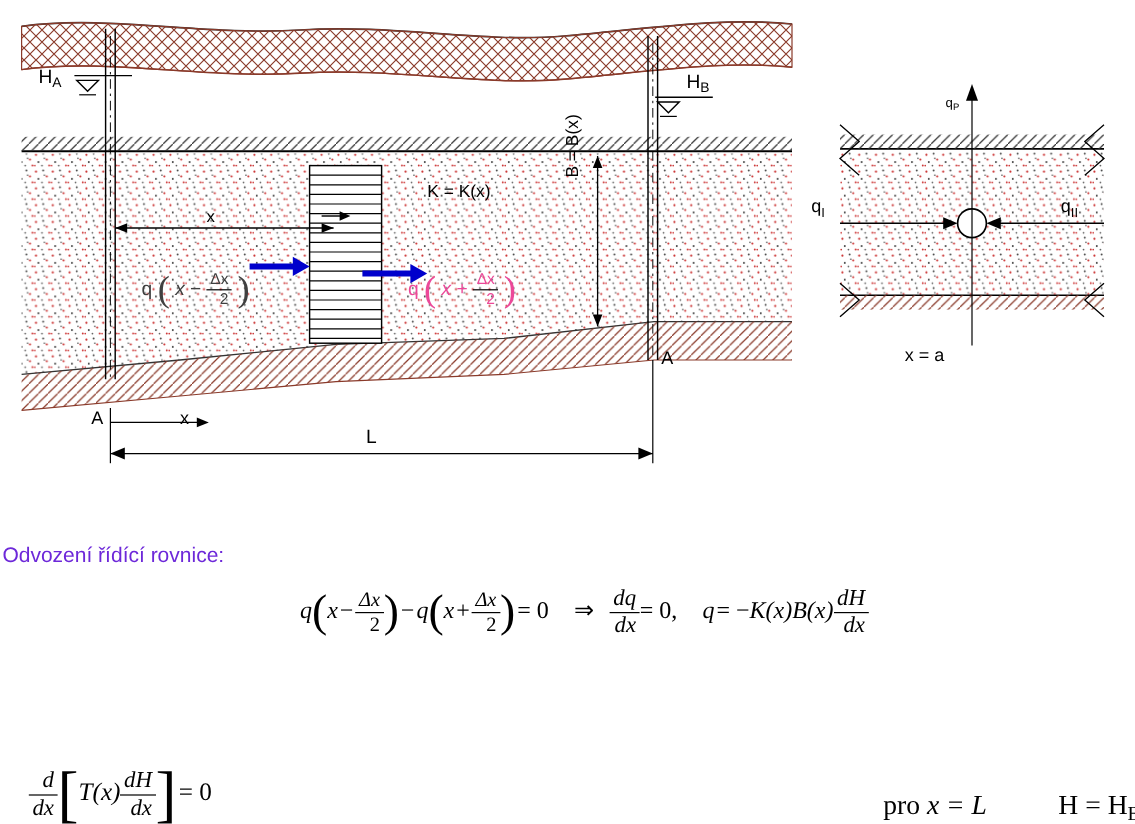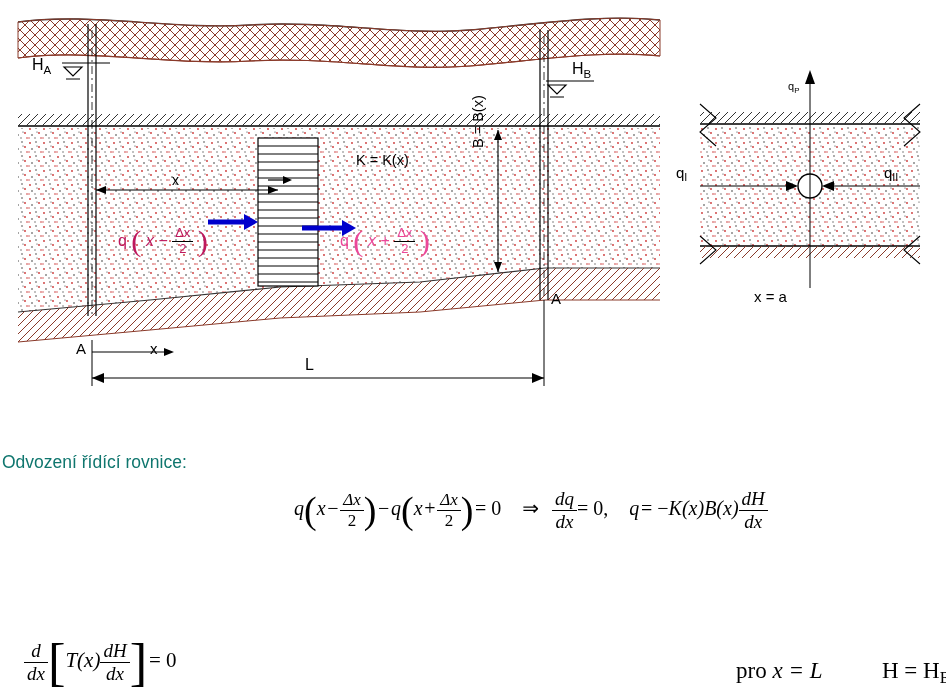--- a/index.html
+++ b/index.html
@@ -24,34 +24,34 @@
   }
   #text-area {
     position: absolute;
     left: 0;
     top: 400px;
     width: 946px;
     height: 287px;
   }
   .para {
     font-size: 17.5px;
-    color: #0f766e;
+    color: #6d28d9;
     white-space: nowrap;
   }
   .eq {
     font-family: "Liberation Serif", serif;
     white-space: nowrap;
   }
   .ital {
     font-style: italic;
   }
   .frac {
     display: inline-block;
     vertical-align: middle;
-    text-align: center;
+    text-align: right;
     line-height: 1.15;
   }
   .frac .num {
     display: block;
     border-bottom: 1px solid #000;
     padding: 0 3px;
   }
   .frac .den {
     display: block;
     padding: 0 3px;
@@ -212,21 +212,21 @@
     <span>H</span><span class="sub">A</span>
   </div>
   <div class="abs" style="left:572px; top:60px; font-size:16px;">
     <span>H</span><span class="sub">B</span>
   </div>
   <div class="abs" style="left:356px; top:152px; font-size:14.5px;">K  =  K(x)</div>
   <div class="abs" style="left:470px; top:148px; font-size:14.5px; transform:rotate(-90deg); transform-origin:left top; white-space:nowrap;">B  =  B(x)</div>
   <div class="abs" style="left:172px; top:172px; font-size:14px;">x</div>
 
   
-  <div class="abs" style="left:118px; top:224px; font-size:16px; color:#be185d;">
+  <div class="abs" style="left:118px; top:224px; font-size:16px; color:#404040;">
     <span>q</span>
     <span class="bigparen">(</span>
     <span class="ital">x</span>
     <span>−</span>
     <span class="frac" style="font-size:13px;">
       <span class="num">Δx</span>
       <span class="den">2</span>
     </span>
     <span class="bigparen">)</span>
   </div>
@@ -259,21 +259,21 @@
   <div class="abs" style="left:884px; top:164px; font-size:15px;text-align:right;">
     <span>q</span><span class="sub">II</span>
   </div>
   <div class="abs" style="left:754px; top:288px; font-size:15px;">x  =  a</div>
 </div>
 
 <div id="text-area">
 
   <div class="abs para" style="left:2px; top:52px;">Odvození řídící rovnice:</div>
 
-  <div class="abs eq" style="left:250px; top:88px; font-size:20px;margin-left:44px;">
+  <div class="abs eq" style="left:250px; top:88px; font-size:20px;">
     <span class="ital">q</span><span class="bigparen">(</span><span class="ital">x</span> <span>−</span> <span class="frac" style="font-size:17px;"><span class="num ital">Δx</span><span class="den">2</span></span><span class="bigparen">)</span><span> − </span><span class="ital">q</span><span class="bigparen">(</span><span class="ital">x</span> <span>+</span> <span class="frac" style="font-size:17px;"><span class="num ital">Δx</span><span class="den">2</span></span><span class="bigparen">)</span> <span>= 0</span>
     <span style="display:inline-block; width:16px;"></span><span>⇒</span>
     <span style="display:inline-block; width:8px;"></span><span class="frac" style="font-size:19px;"><span class="num ital">dq</span><span class="den ital">dx</span></span><span>= 0,</span>
     <span style="display:inline-block; width:16px;"></span><span class="ital">q</span> <span>= −</span><span class="ital">K(x)</span><span class="ital">B(x)</span><span class="frac" style="font-size:19px;"><span class="num ital">dH</span><span class="den ital">dx</span></span>
   </div>
 
 
   <div class="abs eq" style="left:24px; top:232px; font-size:21px;">
     <span class="frac" style="font-size:19px;"><span class="num ital">d</span><span class="den ital">dx</span></span><span class="bigbrack">[</span><span class="ital">T(x)</span><span class="frac" style="font-size:19px;"><span class="num ital">dH</span><span class="den ital">dx</span></span><span class="bigbrack">]</span> <span>= 0</span>
   </div>

